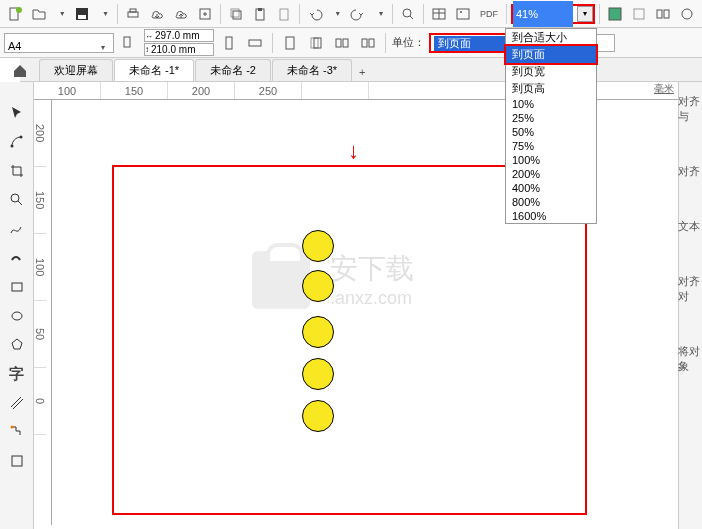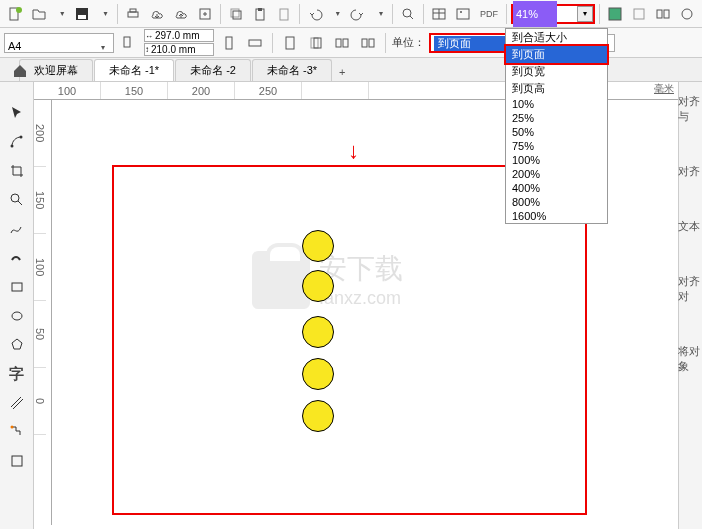--- a/index.html
+++ b/index.html
@@ -2,47 +2,47 @@
 <html><head>
 <meta charset="utf-8">
 <style>
 *{margin:0;padding:0;box-sizing:border-box;font-family:"Microsoft YaHei",Arial,sans-serif;font-size:11px;}
 body{background:#fff;width:702px;height:529px;overflow:hidden;position:relative;}
 .toolbar-top{height:28px;border-bottom:1px solid #ccc;display:flex;align-items:center;padding:0 4px;gap:2px;background:#f8f8f8;}
 .toolbar-second{height:30px;border-bottom:1px solid #ccc;display:flex;align-items:center;padding:0 4px;gap:4px;background:#f8f8f8;}
 .tb-btn{width:22px;height:22px;display:flex;align-items:center;justify-content:center;border:1px solid transparent;cursor:pointer;color:#555;}
 .tb-sep{width:1px;height:20px;background:#ccc;margin:0 2px;}
 .zoom-combo{position:relative;width:84px;height:20px;border:2px solid #e00;display:flex;align-items:center;background:#fff;}
-.zoom-combo input{width:44px;border:none;padding:13px 3px;background:#8b5cf6;color:#fff;font-size:11px;height:16px;}
+.zoom-combo input{width:60px;border:none;padding:13px 3px;background:#3b82f6;color:#fff;font-size:11px;height:16px;}
 .zoom-combo .dd-btn{width:16px;height:16px;border:1px solid #999;display:flex;align-items:center;justify-content:center;margin-left:auto;background:#eee;font-size:8px;}
-.zoom-dropdown{position:absolute;left:505px;top:28px;width:103px;background:#fff;border:1px solid #999;z-index:100;}
+.zoom-dropdown{position:absolute;left:505px;top:28px;width:92px;background:#fff;border:1px solid #999;z-index:100;}
 .zoom-dropdown .item{padding:1px 6px;cursor:pointer;font-size:11px;}
 .zoom-dropdown .item.sel{background:#2766d6;color:#fff;}
 .zoom-dropdown .hl-wrap{border:2px solid #e00;margin:-2px;padding:0;}
 .paper-combo{width:110px;height:20px;border:1px solid #aaa;display:flex;align-items:flex-end;padding:0 3px;background:#fff;}
 .dim-fields{display:flex;flex-direction:column;gap:1px;}
 .dim-field{display:flex;align-items:center;width:70px;height:13px;border:1px solid #aaa;background:#fff;}
 .dim-field input{border:none;width:48px;font-size:10px;padding:0 2px;}
-.tabs-bar{height:24px;background:#f0f0f0;border-bottom:1px solid #ccc;display:flex;align-items:flex-end;padding-left:19px;}
+.tabs-bar{height:24px;background:#f0f0f0;border-bottom:1px solid #ccc;display:flex;align-items:flex-end;padding-left:19px;margin-left:20px;}
 .home-icon{width:20px;height:20px;display:flex;align-items:center;justify-content:center;margin-right:4px;position:absolute;left:10px;}
 .tab{padding:3px 14px;border:1px solid #ccc;border-bottom:none;background:#eee;margin-right:1px;border-radius:3px 3px 0 0;font-size:11px;cursor:pointer;}
 .tab.active{background:#fff;}
 .ruler-h{position:absolute;left:34px;top:82px;right:24px;height:18px;background:#fff;border-bottom:1px solid #aaa;font-size:9px;color:#666;display:flex;align-items:center;overflow:hidden;}
 .ruler-h .tick{width:67px;text-align:center;border-right:1px solid #ddd;height:100%;line-height:18px;}
 .ruler-v{position:absolute;left:34px;top:100px;width:18px;bottom:4px;background:#fff;border-right:1px solid #aaa;font-size:9px;color:#666;}
 .ruler-v .tick{height:67px;writing-mode:vertical-rl;display:flex;align-items:center;justify-content:center;border-bottom:1px solid #ddd;}
 .ruler-unit{position:absolute;right:28px;top:82px;font-size:10px;color:#666;text-decoration:underline;}
 .left-tools{position:absolute;left:0;top:82px;width:34px;bottom:0;background:#f4f4f4;border-right:1px solid #ccc;display:flex;flex-direction:column;align-items:center;padding-top:18px;gap:3px;}
 .tool{width:26px;height:26px;display:flex;align-items:center;justify-content:center;cursor:pointer;color:#444;border:1px solid transparent;}
 .canvas-area{position:absolute;left:52px;top:100px;right:24px;bottom:4px;background:#fff;}
 .annotation{position:absolute;left:210px;top:18px;color:#e00;font-size:14px;font-weight:500;}
 .arrow-down{position:absolute;left:296px;top:38px;color:#e00;font-size:22px;font-weight:bold;}
 .red-frame{position:absolute;left:60px;top:65px;width:475px;height:350px;border:2px solid #e00;}
 .circle{position:absolute;width:32px;height:32px;border-radius:50%;background:#f9e721;border:1px solid #000;}
-.watermark{position:absolute;left:200px;top:150px;color:#ccc;font-size:28px;opacity:.6;display:flex;align-items:center;gap:9px;}
+.watermark{position:absolute;left:200px;top:150px;color:#ccc;font-size:28px;opacity:.6;display:flex;align-items:center;gap:20px;}
 .wm-icon{width:58px;height:58px;background:#e0e0e0;border-radius:6px;position:relative;}
 .wm-icon:before{content:"";position:absolute;left:14px;top:-8px;width:30px;height:14px;border:4px solid #e0e0e0;border-bottom:none;border-radius:12px 12px 0 0;background:#fff;}
 .right-panel{position:absolute;right:0;top:82px;width:24px;bottom:0;background:#f4f4f4;border-left:1px solid #ccc;}
 .right-labels{position:absolute;right:-6px;top:88px;width:30px;font-size:11px;color:#555;}
 .right-labels div{writing-mode:horizontal-tb;margin-bottom:28px;padding:6px 0;}
 .unit-label{font-size:11px;color:#333;}
 .nudge-field{width:60px;height:18px;border:1px solid #aaa;background:#fff;display:flex;align-items:center;padding:0 3px;}
 svg{width:16px;height:16px;}
 .dd-arrow{width:9px;font-size:8px;color:#555;margin-left:auto;}
 </style>

